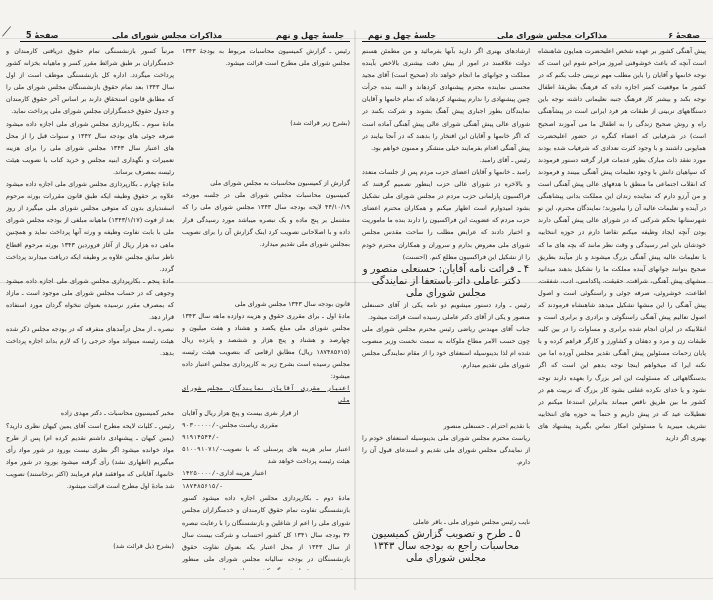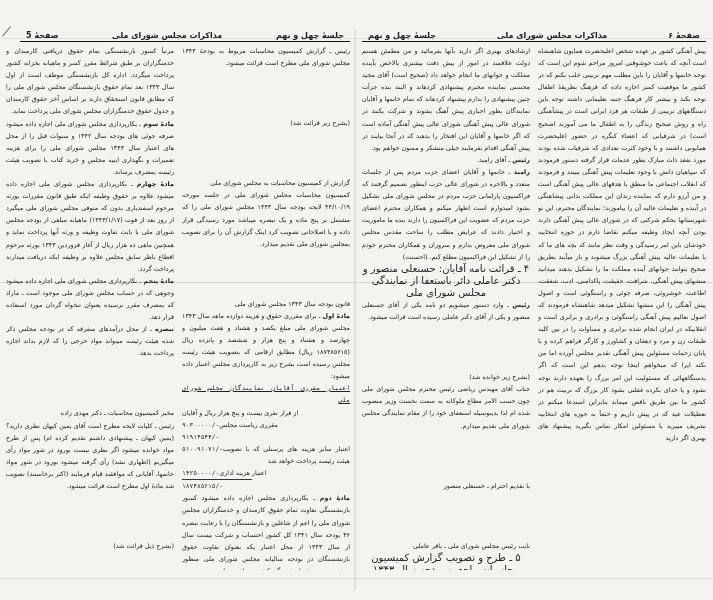--- a/index.html
+++ b/index.html
@@ -28,21 +28,21 @@
     .header span { white-space:nowrap; }
     .cols { position:absolute; top:45px; bottom:30px; direction:rtl; display:flex; gap:8px; }
     .page-left .cols { left:6px; width:344px; }
     .page-right .cols { left:6px; width:344px; }
     .col {
       width:168px; font-size:6.4px; line-height:12.1px; text-align:justify;
       overflow:hidden;
     }
     .col p { margin:0; }
     .col .c { text-align:right;margin-top:48px; }
-    .col .b { font-weight:bold; }
+    .col .b { font-weight:normal; }
     .col .h { font-weight:normal; text-align:center; font-size:10px; }
     .col .u { text-decoration:underline;font-family:Liberation Mono, monospace; }
     .amt { display:flex; justify-content:flex-end; direction:rtl; }
     .amt .n { direction:ltr; font-family:"DejaVu Sans Mono", monospace; font-size:6.2px; }
     .sum { border-top:1px solid #333; width:70px; margin-right:auto; }
     .hline { position:absolute; height:1px; background:rgba(60,60,60,0.45); }
     .mark { position:absolute; font-size:13px; color:#333; }
   </style>
 </head>
 <body>
@@ -116,23 +116,23 @@
     <div class="cols">
       <div class="col" id="r-cr">
           <p>پیش آهنگی کشور بر عهده شخص اعلیحضرت همایون شاهنشاه است آنچه که باعث خوشوقتی امروز مراحم شوم این است که توجه خانمها و آقایان را باین مطلب مهم تربیتی جلب بکنم که در کشور ما موقعیت کمتر اجازه داده که فرهنگ بطریقهٔ اطفال توجه بکند و بیشتر کار فرهنگ جنبه تعلیماتی داشته توجه باین دستگاههای تربیتی از طبقات هر فرد ایرانی است در پیشآهنگی راه و روش صحیح زندگی را به اطفال ما می آموزند اصحیح است) در شرفیابی که اعضاء کنگره در حضور اعلیحضرت همایونی داشتند و با وجود کثرت تعدادی که شرفیاب شده بودند مورد تفقد ذات مبارک بطور عدمات قرار گرفته دستور فرمودند که سپاهیان دانش با وجود تعلیمات پیش آهنگی ببینند و فرمودند که انقلاب اجتماعی ما منطق با هدفهای عالی پیش آهنگی است و من آرزو دارم که نماینده زندان این مملکت بدانی پیشاهنگی در آینده و تعلیمات عالیه آن را بیاموزند؛ نمایندگان محترم، این تو شهرستانها بحکم شرکتی که در شورای عالی پیش آهنگی دارند بودن آنچه ایجاد وظیفه میکنم تقاضا دارم در حوزه انتخابیه خودشان باین امر رسیدگی و وقت نظر مانند که بچه های ما که با تعلیمات عالیه پیش آهنگی بزرگ میشوند و باز میآیند بطریق صحیح بتوانند جوانهای آینده مملکت ما را تشکیل بدهند میدانید منشهای پیش آهنگی، شرافت، حقیقت، پاکدامنی، ادب، شفقت، اطاعت، خوشروئی، صرفه جوئی و راستگوئی است و اصول پیش آهنگی را این منشها تشکیل میدهد شاهنشاه فرمودند که اصول تعالیم پیش آهنگی راستگوئی و برادری و برابری است و انقلابیکه در ایران انجام شده برابری و مساوات را در بین کلیه طبقات زن و مرد و دهقان و کشاورز و کارگر فراهم کرده و با پایان زحمات مسئولین پیش آهنگی تقدیر مجلس آورده اما من نکته ایرا که میخواهم اینجا توجه بدهم این است که اگر بدستگاههائی که مسئولیت این امر بزرگ را بعهده دارند توجه نشود و یا خدای نکرده غفلتی بشود کار بزرگ که تربیت هم در کشور ما بین طریق ناقص میماند بنابراین استدعا میکنم در تعطیلات عید که در پیش داریم و حتماً به حوزه های انتخابیه تشریف میبرید با مسئولین امکار تماس بگیرید پیشنهاد های بهتری اگر دارید</p>
         </div>
       <div class="col" id="r-cl">
           <p>ارشادهای بهتری اگر دارید بآنها بفرمائید و من مطمئن هستم دولت علاقمند در امور از بیش دقت بیشتری بالاخص بآینده مملکت و جوانهای ما انجام خواهد داد (صحیح است) آقای مجید محسنی نماینده محترم پیشنهادی کردهاند و البته بنده جرأت چنین پیشنهادی را ندارم پیشنهاد کردهاند که تمام خانمها و آقایان نمایندگان بطور اجباری پیش آهنگ بشوند و شرکت بکنند در شورای عالی پیش آهنگی شورای عالی پیش آهنگی آماده است که اگر خانمها و آقایان این افتخار را بدهند که در آنجا بیایند در پیش آهنگی اقدام بفرمایند خیلی متشکر و ممنون خواهم بود.</p>
           <p><span class="b">رئیس</span> ـ آقای رامبد.</p>
           <p><span class="b">رامبد</span> ـ خانمها و آقایان اعضای حزب مردم پس از جلسات متعدد و بالاخره در شورای عالی حزب اینطور تصمیم گرفتند که فراکسیون پارلمانی حزب مردم در مجلس شورای ملی تشکیل بشود امیدوارم است اظهار میکنم و همکاران محترم اعضای حزب مردم که عضویت این فراکسیون را دارند بنده ما ماموریت و اختیار دادند که عرایض مطلب را ساحت مقدس مجلس شورای ملی معروض بدارم و سروران و همکاران محترم خودم را از تشکیل این فراکسیون مطلع کنم. (احسنت)</p>
           <p class="h">۴ ـ قرائت نامه آقایان: حسنعلی منصور و دکتر عاملی دائر باستعفا از نمایندگی مجلس شورای ملی</p>
           <p><span class="b">رئیس</span> ـ وارد دستور میشویم دو نامه یکی از آقای حسنعلی منصور و یکی از آقای دکتر عاملی رسیده است قرائت میشود.</p>
-          <p class="c">(بشرح زیر خوانده شد)</p>
           <p>جناب آقای مهندس ریاضی رئیس محترم مجلس شورای ملی چون حسب الامر مطاع ملوکانه به سمت نخست وزیر منصوب شده ام لذا بدینوسیله استعفای خود را از مقام نمایندگی مجلس شورای ملی تقدیم میدارم.</p>
           <p class="c">با تقدیم احترام ـ حسنعلی منصور</p>
+          <p>ریاست محترم مجلس شورای ملی بدینوسیله استعفای خودم را از نمایندگی مجلس شورای ملی تقدیم و استدعای قبول آن را دارم.</p>
           <p class="c">نایب رئیس مجلس شورای ملی ـ باقر عاملی</p>
           <p class="h">۵ ـ طرح و تصویب گزارش کمیسیون محاسبات راجع به بودجه سال ۱۳۴۳ مجلس شورای ملی</p>
         </div>
     </div>
   </div>
 
   <div class="hline" style="left:0;top:38px;width:713px;opacity:.25"></div>
   <div class="hline" style="left:0;top:282px;width:713px;opacity:.35"></div>
   <div class="hline" style="left:0;top:578px;width:713px;opacity:.3"></div>
 </div>

